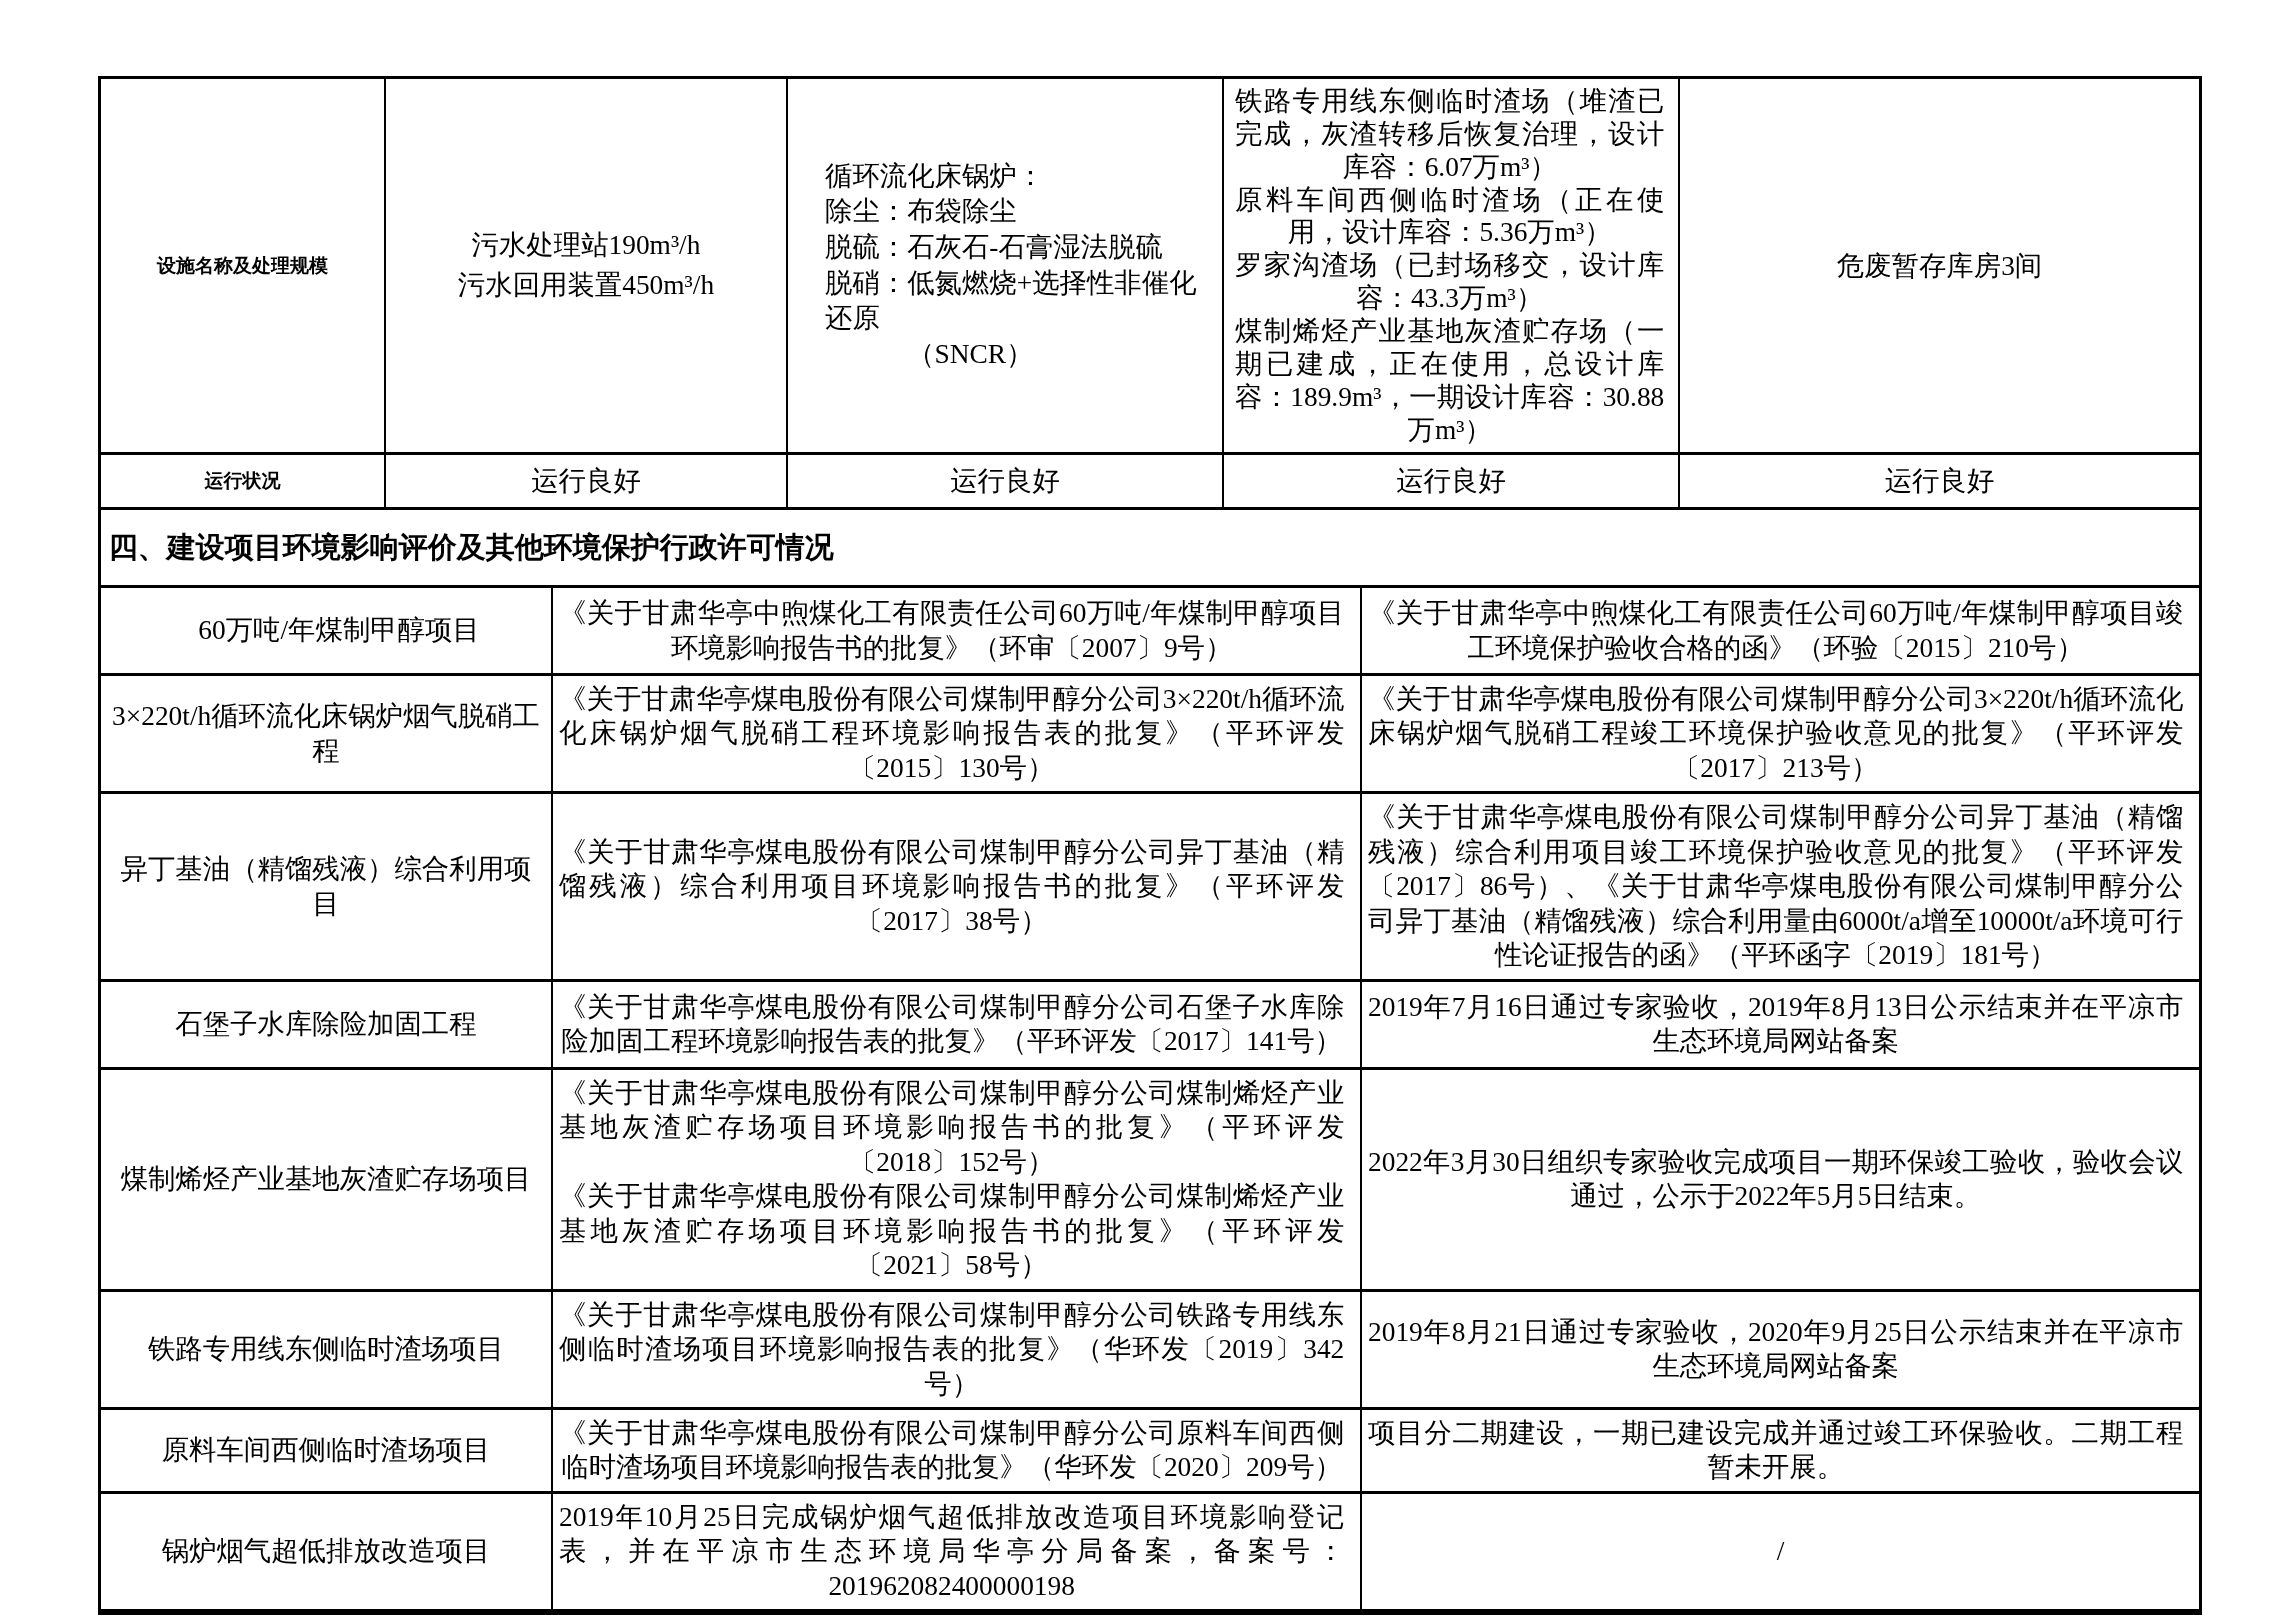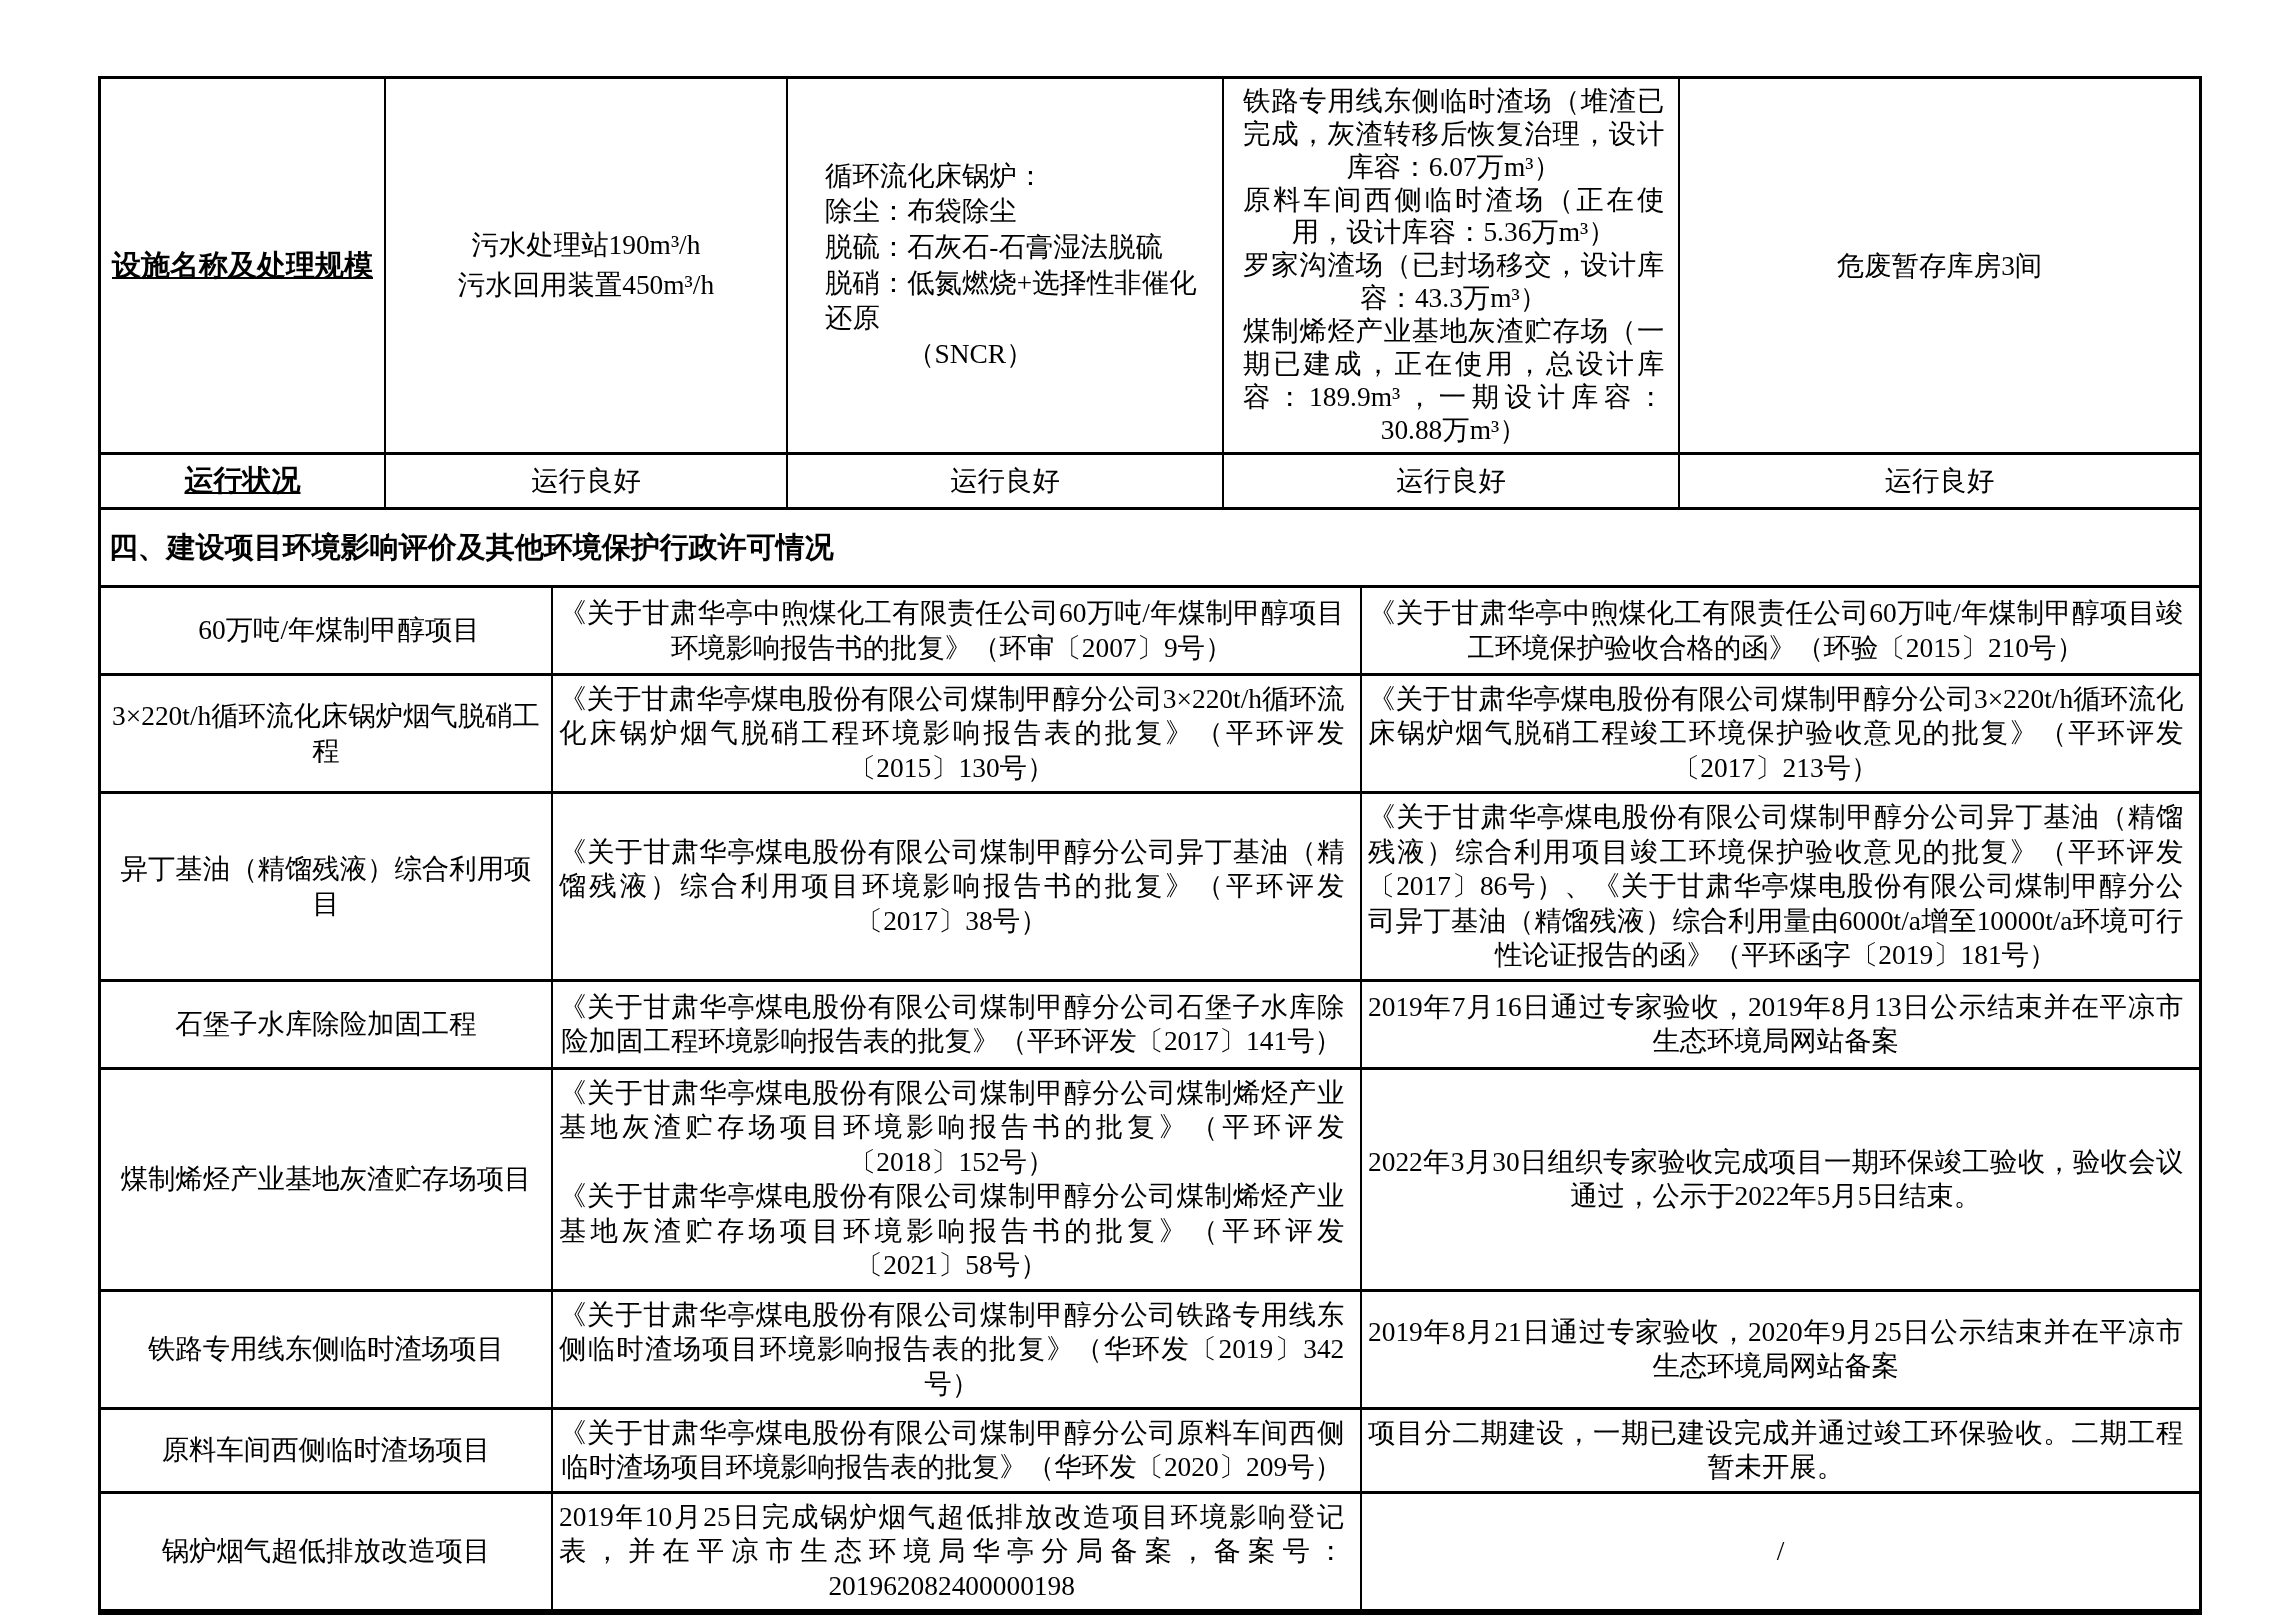--- a/index.html
+++ b/index.html
@@ -15,23 +15,23 @@
   table{border-collapse:collapse;width:100%;table-layout:fixed;}
   td,th{
     border-right:2.9px solid #000;border-bottom:3.9px solid #000;
     padding:5.9px 9.8px;vertical-align:middle;text-align:center;
     box-sizing:border-box;overflow:hidden;
   }
   td:last-child,th:last-child{border-right:none;}
   .ml{white-space:pre-line;}
   .jc{text-align:justify;text-align-last:center;}
   .facility-boiler{text-align:left;padding-left:37px;line-height:1.3;}
-  .facility-slag{line-height:1.2;padding-left:19px;padding-right:13.7px;}
+  .facility-slag{line-height:1.2;padding-left:11px;padding-right:13.7px;}
   .facility-water{line-height:1.45;}
-  .t1-label{font-size:29px;font-weight:bold;text-decoration:underline;}
+  .t1-label{font-size:19px;font-weight:bold;}
   .row-name td{height:340px;}
   .row-status td{height:55px;}
   .section-title{
     border-bottom:3.9px solid #000;height:78px;display:flex;align-items:center;
     font-weight:bold;font-size:29px;padding-left:7.8px;box-sizing:border-box;
   }
   .t2 th{font-weight:bold;height:49px;font-size:28px;}
   .t2 td{line-height:1.26;}
   .t2 .c-doc{padding-left:6px;padding-right:15.7px;}
   .h-r1 td{height:86px;padding-left:36px;}

